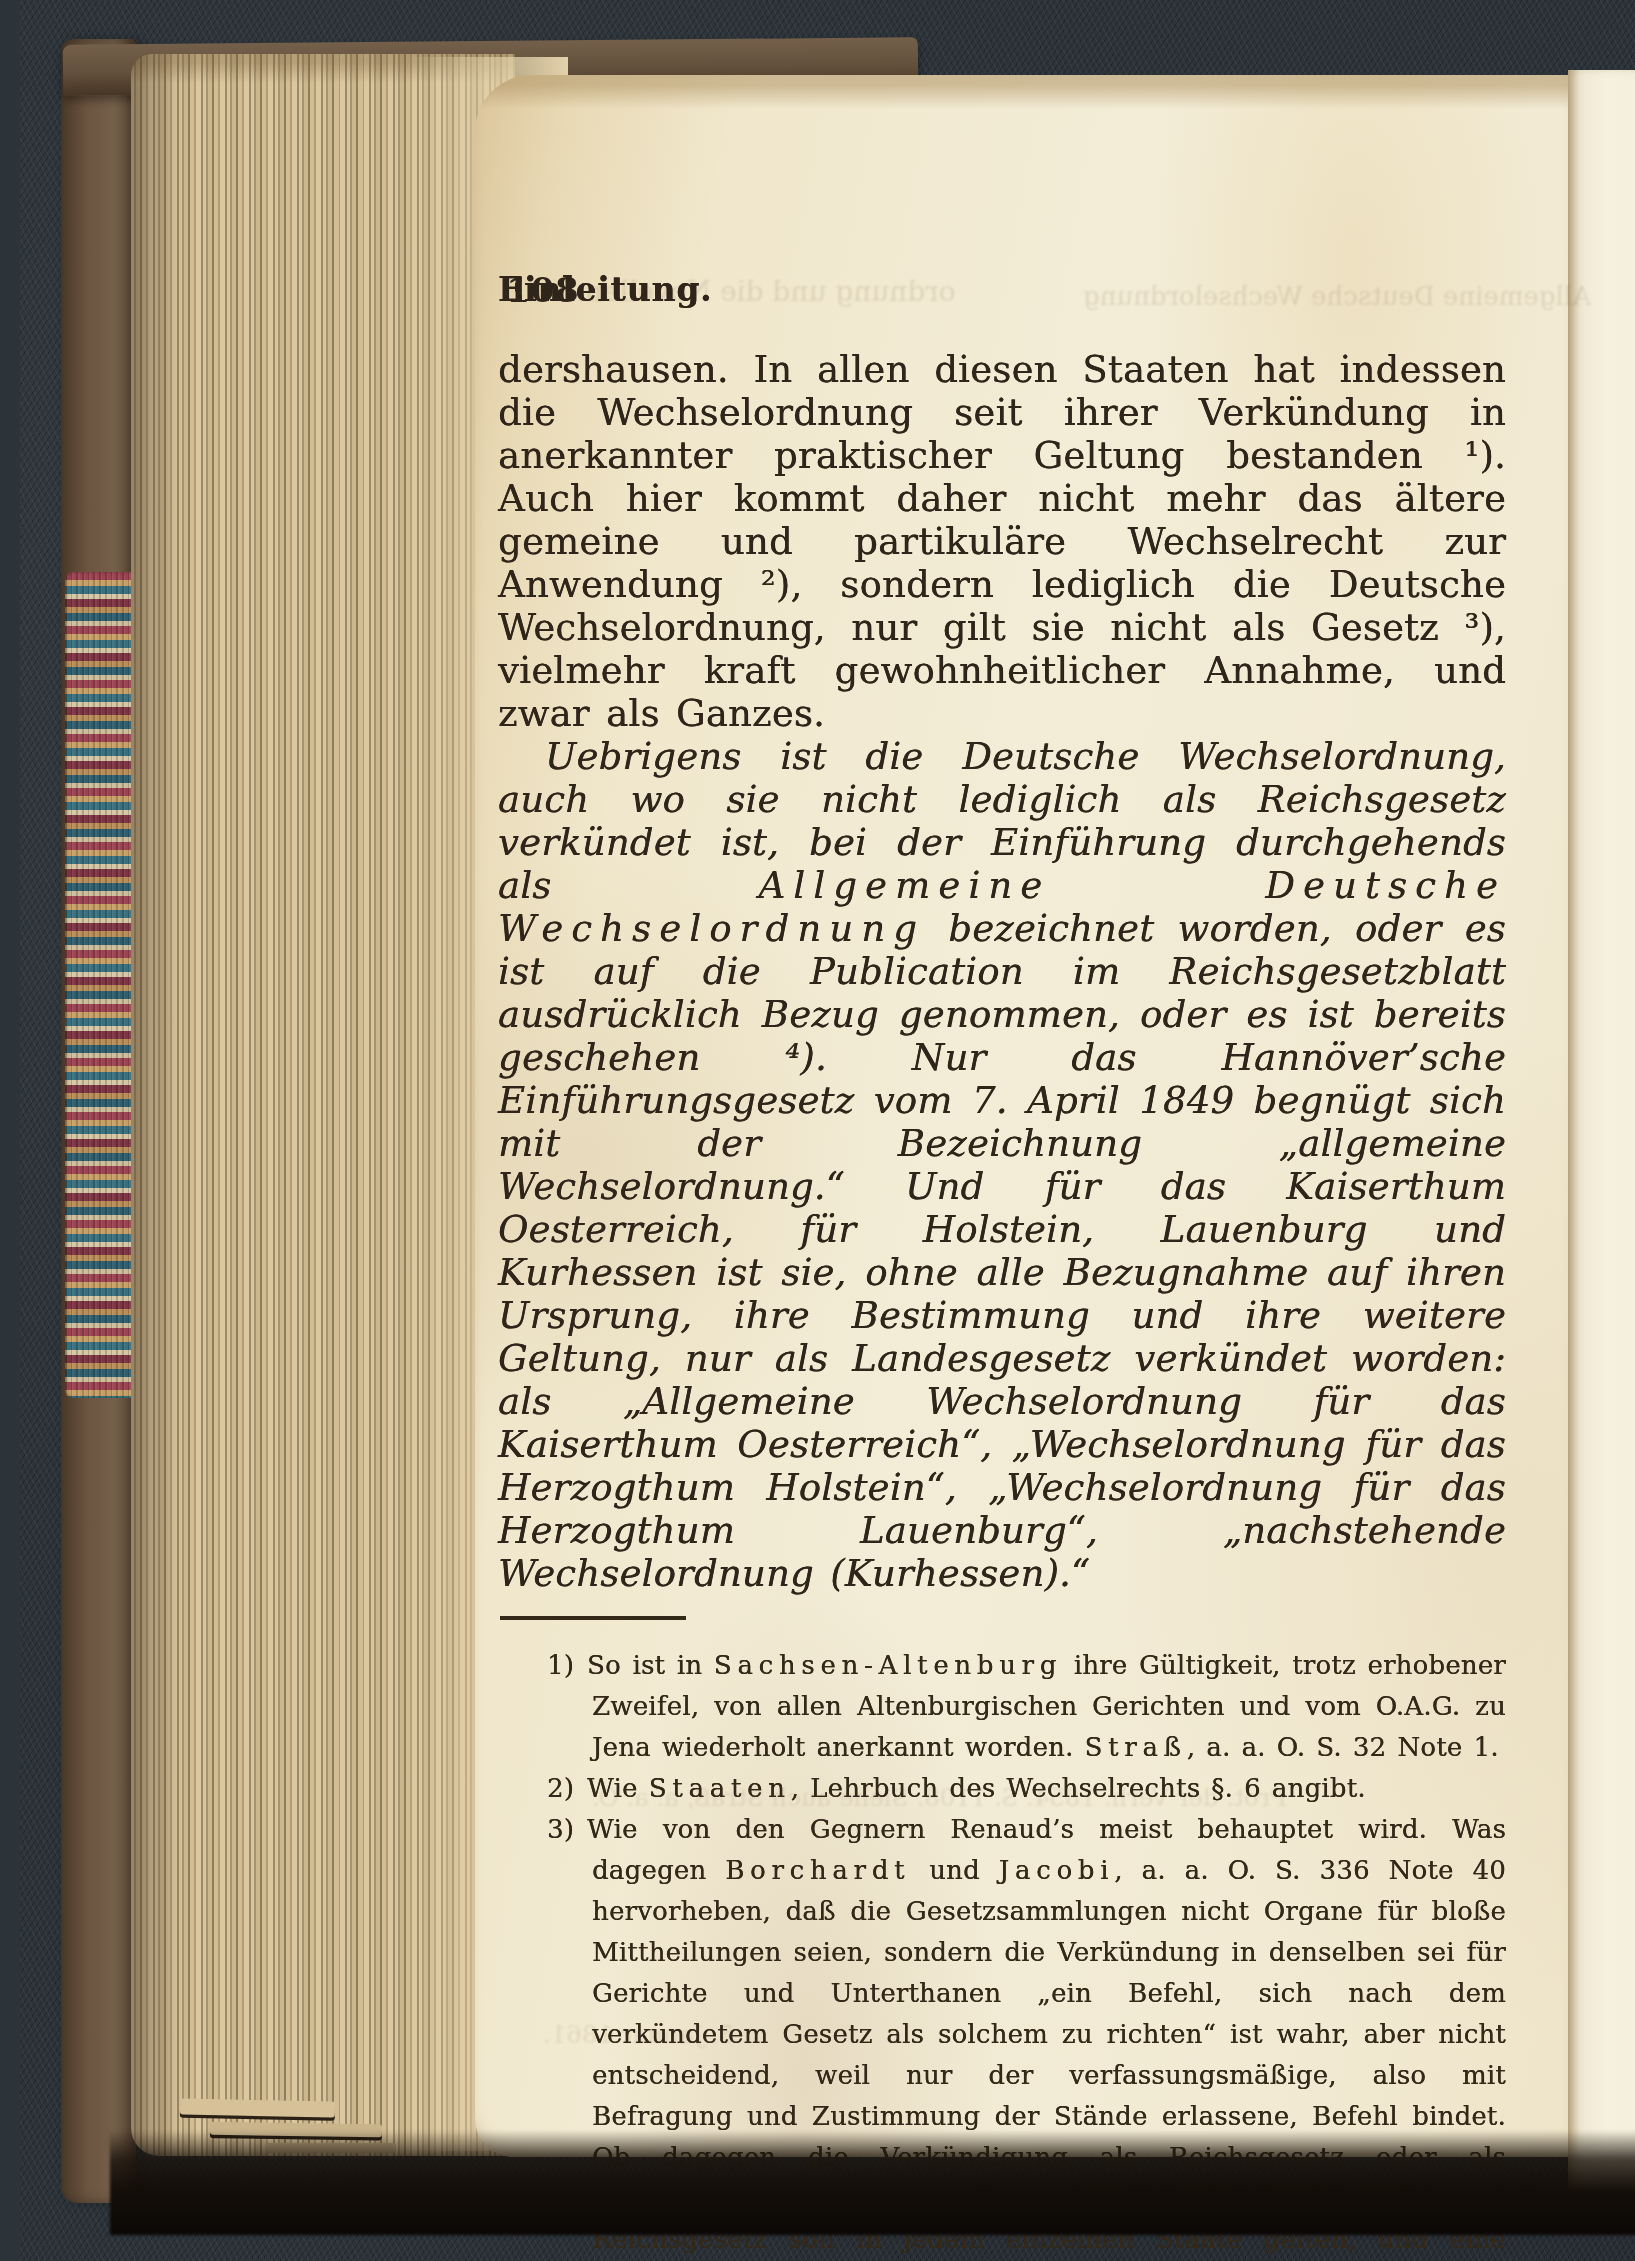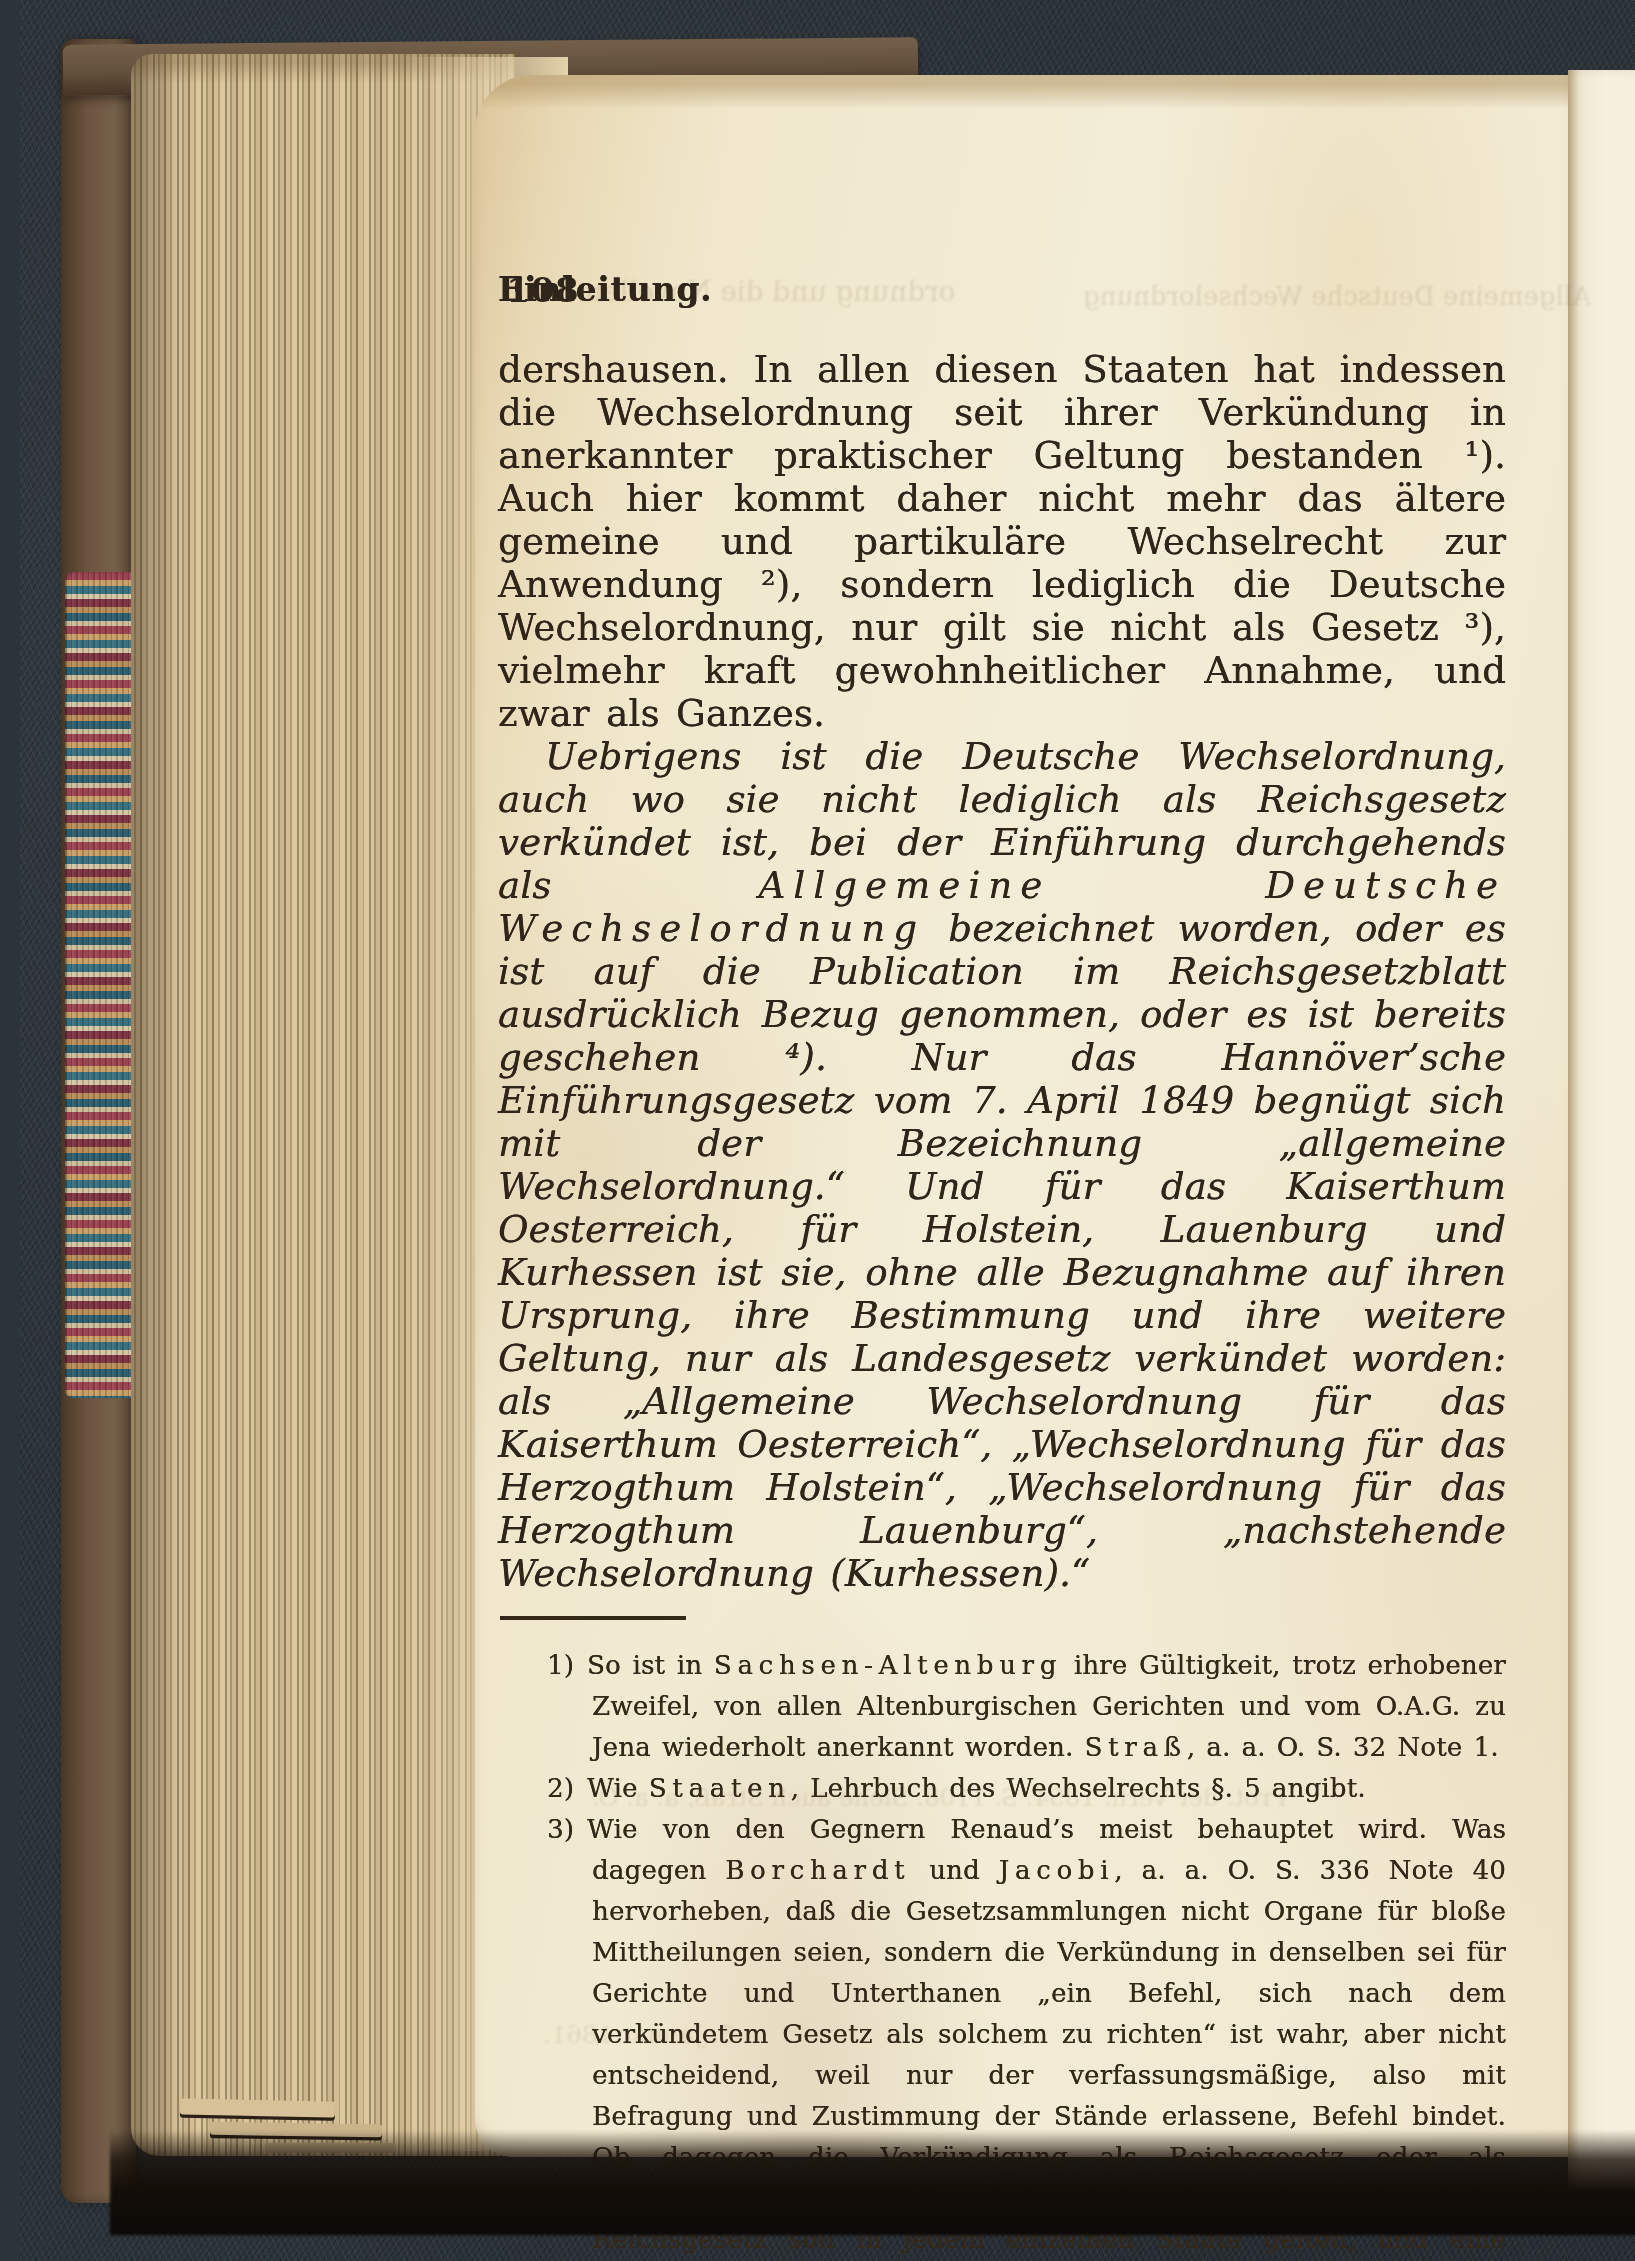--- a/index.html
+++ b/index.html
@@ -173,21 +173,21 @@
   </div>
 
   <div class="text-block">
     <p class="para first"><span>dershausen. In allen diesen Staaten hat indessen die Wechselordnung seit ihrer Verkündung in anerkannter praktischer Geltung bestanden ¹). Auch hier kommt daher nicht mehr das ältere gemeine und partikuläre Wechselrecht zur Anwendung ²), sondern lediglich die Deutsche Wechselordnung, nur gilt sie nicht als Gesetz ³), vielmehr kraft gewohnheitlicher Annahme, und zwar als Ganzes.</span></p>
     <p class="para indent"><span>Uebrigens ist die Deutsche Wechselordnung, auch wo sie nicht lediglich als Reichsgesetz verkündet ist, bei der Einführung durchgehends als </span><span class="sperr">Allgemeine Deutsche Wechselordnung</span><span> bezeichnet worden, oder es ist auf die Publication im Reichsgesetzblatt ausdrücklich Bezug genommen, oder es ist bereits geschehen ⁴). Nur das Hannöver’sche Einführungsgesetz vom 7. April 1849 begnügt sich mit der Bezeichnung „allgemeine Wechselordnung.“ Und für das Kaiserthum Oesterreich, für Holstein, Lauenburg und Kurhessen ist sie, ohne alle Bezugnahme auf ihren Ursprung, ihre Bestimmung und ihre weitere Geltung, nur als Landesgesetz verkündet worden: als „Allgemeine Wechselordnung für das Kaiserthum Oesterreich“, „Wechselordnung für das Herzogthum Holstein“, „Wechselordnung für das Herzogthum Lauenburg“, „nachstehende Wechselordnung (Kurhessen).“</span></p>
 
     <div class="fn-rule"></div>
 
     <div class="footnotes">
       <p class="fn"><span class="fn-num">1)</span><span class="fn-text"><span>So ist in </span><span class="sperr">Sachsen-Altenburg</span><span> ihre Gültigkeit, trotz erhobener Zweifel, von allen Altenburgischen Gerichten und vom O.A.G. zu Jena wiederholt anerkannt worden.  </span><span class="sperr">Straß</span><span>, a. a. O. S. 32 Note 1.</span></span></p>
-      <p class="fn"><span class="fn-num">2)</span><span class="fn-text"><span>Wie </span><span class="sperr">Staaten</span><span>, Lehrbuch des Wechselrechts §. 5 angibt.</span></span></p>
+      <p class="fn"><span class="fn-num">2)</span><span class="fn-text"><span>Wie </span><span class="sperr">Staaten</span><span>, Lehrbuch des Wechselrechts §. 6 angibt.</span></span></p>
       <p class="fn"><span class="fn-num">3)</span><span class="fn-text"><span>Wie von den Gegnern Renaud’s meist behauptet wird.  Was dagegen </span><span class="sperr">Borchardt</span><span> und </span><span class="sperr">Jacobi</span><span>, a. a. O. S. 336 Note 40 hervorheben, daß die Gesetzsammlungen nicht Organe für bloße Mittheilungen seien, sondern die Verkündung in denselben sei für Gerichte und Unterthanen „ein Befehl, sich nach dem verkündetem Gesetz als solchem zu richten“ ist wahr, aber nicht entscheidend, weil nur der verfassungsmäßige, also mit Befragung und Zustimmung der Stände erlassene, Befehl bindet.  Ob dagegen die Verkündigung als Reichsgesetz oder als Landesgesetz geschehen ist, macht keinen Unterschied, denn das Reichsgesetz soll in jedem einzelnen Staate gelten, und eine bedingungsweise Verkündigung (falls ein Deutsches Reich zu Stande kommt), selbst wenn zulässig, hat nicht Statt gefunden.</span></span></p>
       <p class="fn"><span class="fn-num">4)</span><span class="fn-text"><span>Siehe den Text der Einführungsgesetze bei </span><span class="sperr">Brauer</span><span>, a. a. O.  Ueber die mit der Publicationsart zusammenhängende Frage, wie das Wort „Ausland“ in der Deutschen Wechselordnung zu verstehen sei, vgl. </span></span></p>
     </div>
   </div>
 
   <div class="bottom-shadow"></div>
 </div>
 
 
 </body></html>

